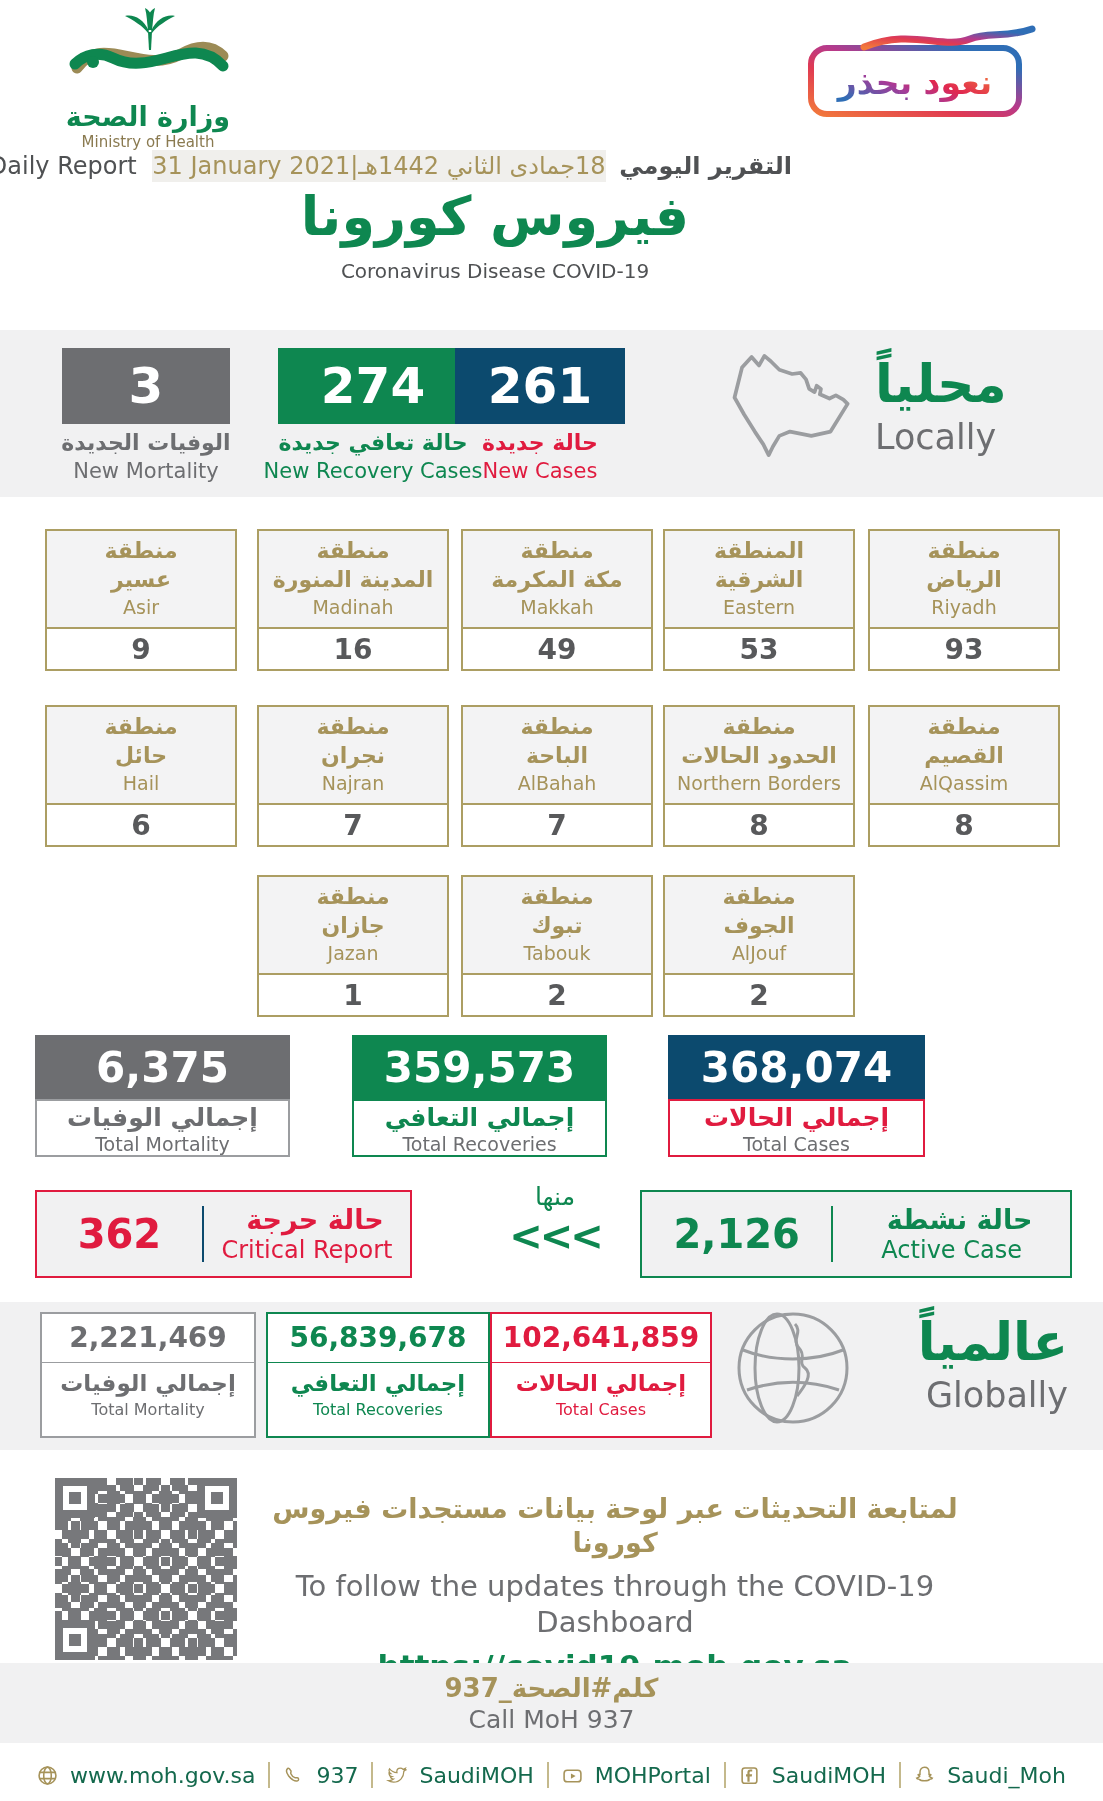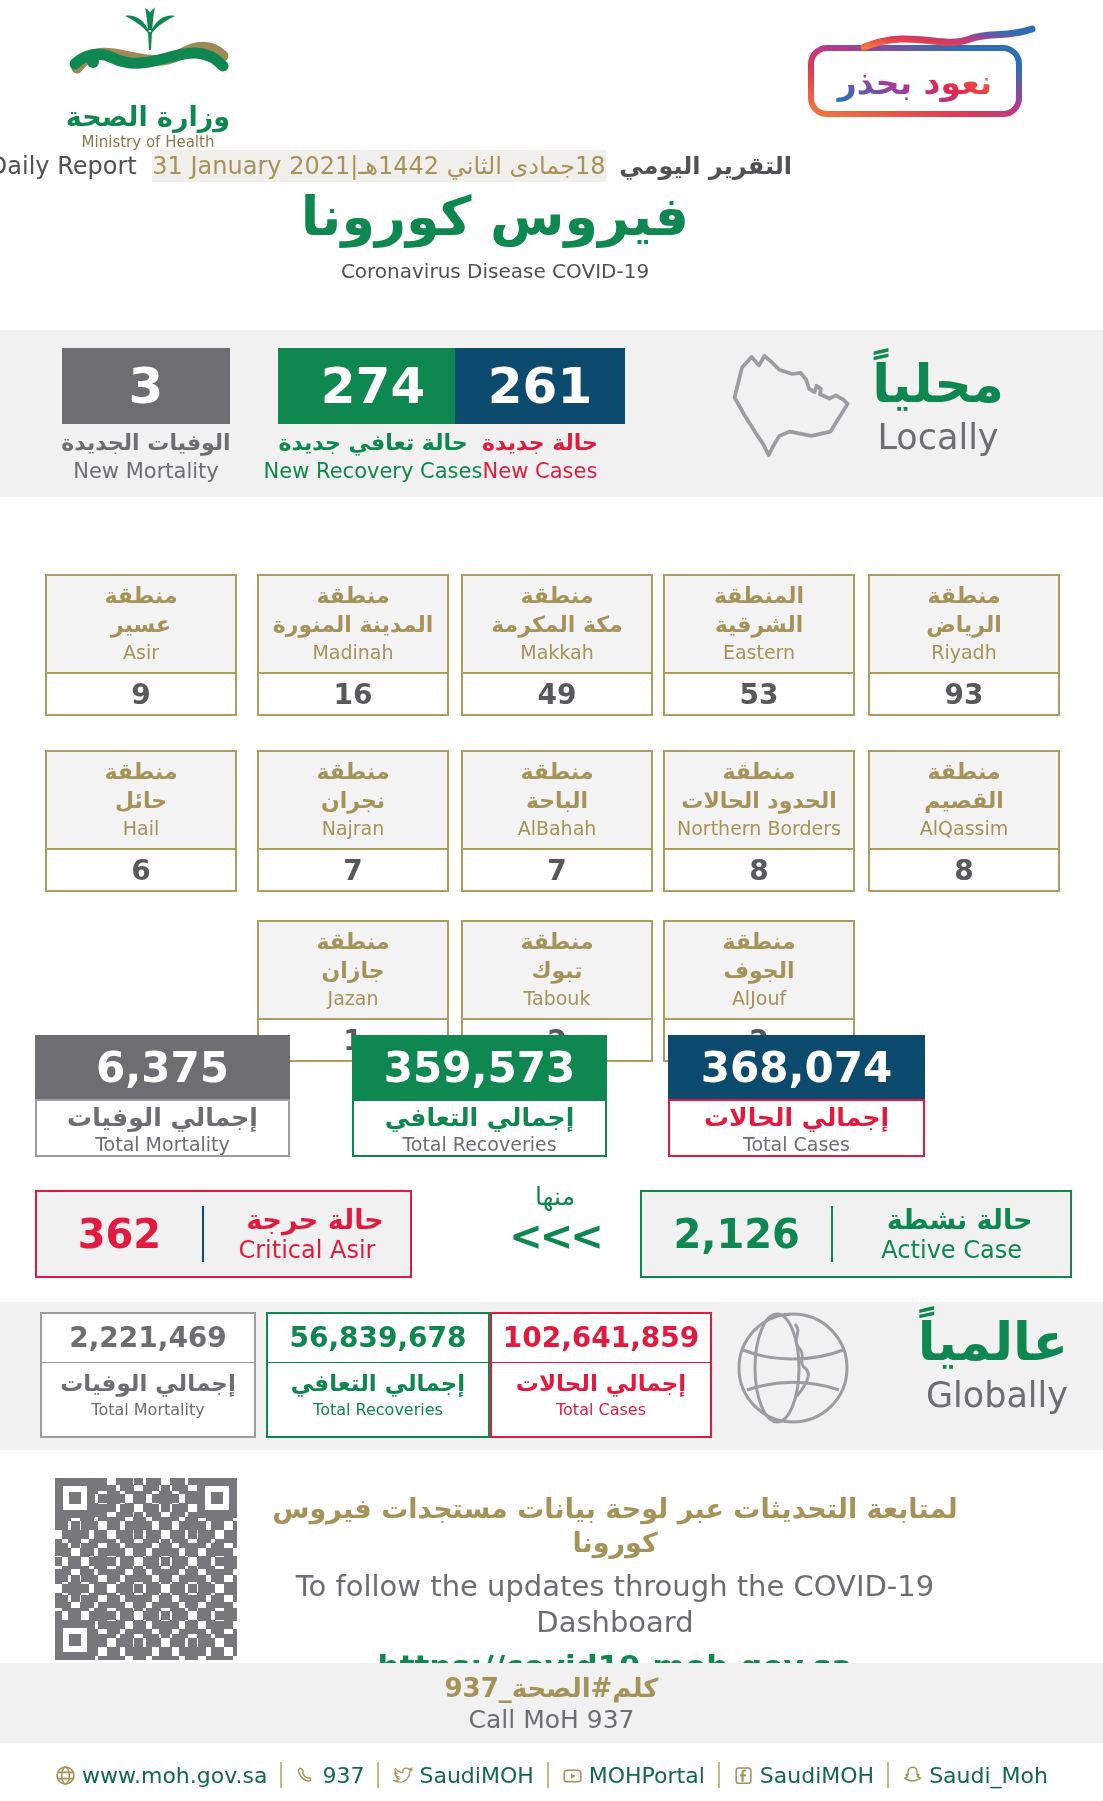--- a/index.html
+++ b/index.html
@@ -22,25 +22,25 @@
   
   .band{left:0;width:1103px;background:#f1f1f2;}
   .band-local{top:330px;height:167px;}
   .statbox{top:18px;height:76px;display:flex;align-items:center;justify-content:center;
            color:#fff;font-size:50px;font-weight:bold;}
   .stat-labels{top:98px;text-align:center;}
   .stat-ar{font-size:22px;font-weight:bold;line-height:30px;direction:rtl;}
   .stat-en{font-size:21px;line-height:26px;}
   .c-gray{color:#6d6e71;} .c-green{color:#0e8750;} .c-red{color:#e01b3f;}
   .bg-gray{background:#6d6e71;} .bg-green{background:#0e8750;} .bg-red{background:#0c4a6e;}
-  .local-head{left:842px;top:22px;width:192px;text-align:center;}
+  .local-head{left:875px;top:22px;width:192px;text-align:left;}
   .local-ar{font-size:52px;font-weight:bold;color:#0e8750;line-height:64px;direction:rtl;}
   .local-en{font-size:35px;color:#6d6e71;line-height:42px;}
   
-  .rrow{left:0;width:1103px;height:142px;margin-top:45px;}
+  .rrow{left:0;width:1103px;height:142px;}
   .r1{top:529px;} .r2{top:705px;} .r3{top:875px;}
   .rbox{position:absolute;top:0;width:188px;height:138px;border:2px solid #ac9e63;background:#fff;}
   .col0{left:45px;} .col1{left:257px;} .col2{left:461px;} .col3{left:663px;} .col4{left:868px;}
   .rlabel{height:91px;background:#f3f3f4;text-align:center;padding-top:5px;border-bottom:2px solid #ac9e63;}
   .ar1,.ar2{font-size:22px;font-weight:bold;color:#a6935a;line-height:29px;direction:rtl;}
   .ren{font-size:19px;color:#a6935a;line-height:27px;white-space:nowrap;}
   .rvalue{height:40px;text-align:center;font-size:28px;font-weight:bold;color:#58595b;line-height:42px;background:#fff;}
   
   .trow{top:1035px;left:0;width:1103px;height:125px;}
   .tbox{position:absolute;top:0;}
@@ -77,21 +77,21 @@
   .f-tl{left:0;top:0;} .f-tr{right:0;top:0;} .f-bl{left:0;bottom:0;}
   .dash-text{left:240px;top:1492px;width:750px;text-align:center;}
   .dash-ar{font-size:27px;font-weight:bold;color:#a6935a;line-height:34px;direction:rtl;}
   .dash-en{font-size:29px;color:#6d6e71;line-height:36px;margin-top:8px;}
   .dash-url{font-size:31px;font-weight:bold;color:#0e8750;line-height:40px;margin-top:6px;display:inline-block;text-decoration:none;}
   
   .call-band{top:1663px;height:80px;text-align:center;padding-top:8px;box-sizing:border-box;}
   .call-ar{font-size:26px;font-weight:bold;color:#a6935a;line-height:34px;direction:rtl;}
   .call-en{font-size:25px;color:#6d6e71;line-height:30px;}
   .footer{left:0;top:1762px;width:1103px;display:flex;justify-content:center;align-items:center;gap:13px;}
-  .flink{display:flex;align-items:center;gap:6px;font-size:22px;color:#14694d;cursor:pointer;}
+  .flink{display:flex;align-items:center;gap:12px;font-size:22px;color:#14694d;cursor:pointer;}
   .fsep{width:2px;height:26px;background:#c4b98c;}
   .ficon{width:21px;height:21px;flex:none;}
 </style>
 </head>
 <body>
 
 <div class="canvas">
 
   <div class="abs logo-block">
     <svg width="170" height="92" viewBox="0 0 170 92">
@@ -301,21 +301,21 @@
           <div class="en">Total Cases</div>
         </div>
     </div>
   </div>
 
   <div class="abs hl-box" style="left:35px;width:373px;border:2px solid #e01b3f;">
     <div class="hl-val c-red">362</div>
     <div class="vdiv bg-red"></div>
     <div class="hl-lab">
       <div class="ar c-red">حالة حرجة</div>
-      <div class="en c-red">Critical Asir</div>
+      <div class="en c-red">Critical Report</div>
     </div>
   </div>
   <div class="abs menha">
     <div class="w">منها</div>
     <div class="ch">&lt;&lt;&lt;</div>
   </div>
   <div class="abs hl-box" style="left:640px;width:428px;border:2px solid #0e8750;">
     <div class="hl-val c-green">2,126</div>
     <div class="vdiv bg-green"></div>
     <div class="hl-lab">

